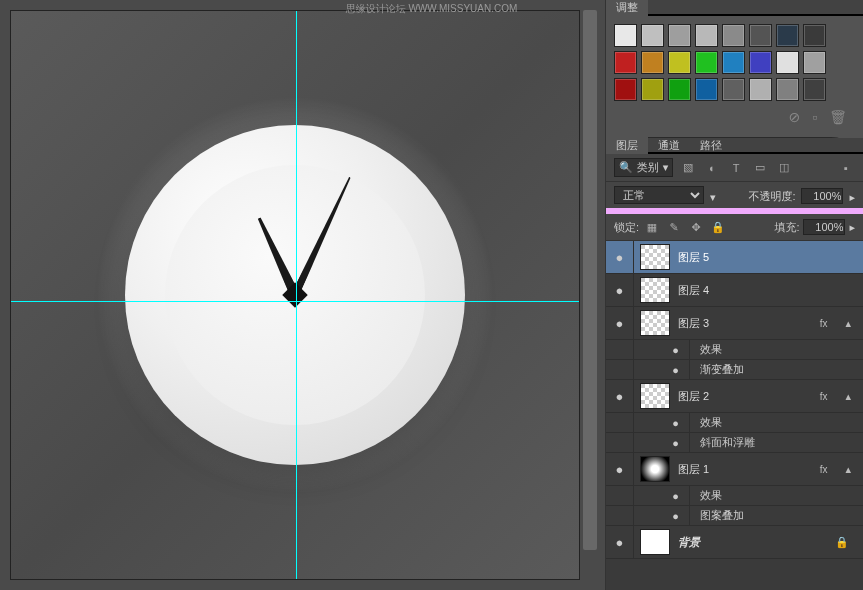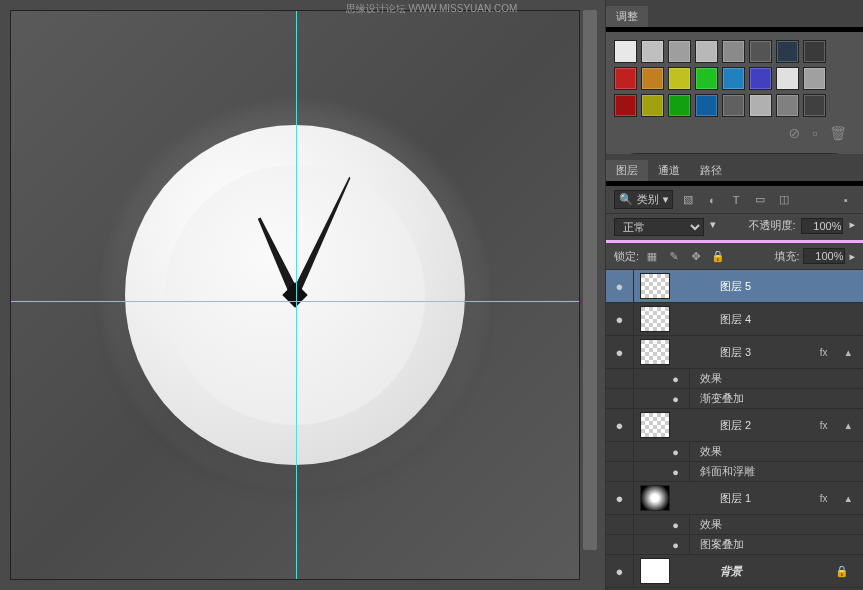--- a/index.html
+++ b/index.html
@@ -11,49 +11,49 @@
 .clock-inner { position: absolute; top: 50%; left: 50%; transform: translate(-50%, -50%); width: 260px; height: 260px; border-radius: 50%; background: radial-gradient(circle at 40% 35%, #fafafa 0%, #e8e8e8 100%); }
 .hand { position: absolute; top: 50%; left: 50%; transform-origin: 50% 100%; background: #1a1a1a; }
 .hand-min { width: 8px; height: 130px; transform: translate(-50%, -100%) rotate(25deg); clip-path: polygon(40% 0%, 60% 0%, 100% 100%, 0% 100%); }
 .hand-hour { width: 10px; height: 85px; transform: translate(-50%, -100%) rotate(-25deg); clip-path: polygon(35% 0%, 65% 0%, 100% 100%, 0% 100%); }
 .center-pin { position: absolute; top: 50%; left: 50%; transform: translate(-50%, -50%) rotate(45deg); width: 18px; height: 18px; background: #111; }
 .guide-h { position: absolute; top: 290px; left: 0; right: 0; height: 1px; background: #00ffff; }
 .guide-v { position: absolute; left: 285px; top: 0; bottom: 0; width: 1px; background: #00ffff; }
 .scrollbar { position: absolute; right: 8px; top: 10px; width: 14px; height: 540px; background: #686868; border-radius: 2px; }
 
 .panels { flex: 1; background: #535353; display: flex; flex-direction: column; border-left: 1px solid #333; }
-.panel-tabs { display: flex; background: #424242; height: 32px; align-items: flex-end; font-size: 11px; color: #ccc; border-bottom: 5px solid #000000; }
+.panel-tabs { display: flex; background: #424242; height: 16px; align-items: center; font-size: 11px; color: #ccc; border-bottom: 2px solid #000000; }
 .panel-tab { padding: 3px 10px; cursor: pointer; }
 .panel-tab.active { background: #535353; }
 
 .swatches { padding: 8px; background: #535353; }
 .swatch-row { display: flex; gap: 4px; margin-bottom: 4px; }
 .swatch { width: 23px; height: 23px; border: 1px solid #222; cursor: pointer; box-shadow: inset 0 0 0 1px rgba(255,255,255,0.2); }
 .swatch-tools { display: flex; justify-content: flex-end; gap: 12px; padding: 4px 8px; color: #888; font-size: 14px; }
 
 .watermark { position: absolute; top: 2px; left: 50%; transform: translateX(-50%); font-size: 10px; color: #999; z-index: 10; }
 
 .layers-panel { flex: 1; background: #454545; display: flex; flex-direction: column; border-top: 1px solid #2a2a2a; border-radius: 32px; }
 .layers-toolbar { padding: 4px 8px; display: flex; align-items: center; gap: 6px; background: #454545; font-size: 11px; color: #ccc; border-bottom: 1px solid #333; }
 .toolbar-btn { width: 18px; height: 18px; display: flex; align-items: center; justify-content: center; color: #aaa; cursor: pointer; }
 .search-box { background: #333; border: 1px solid #222; padding: 1px 4px; font-size: 11px; color: #ccc; display: flex; align-items: center; gap: 4px; }
-.blend-row { display: flex; align-items: flex-start; padding: 4px 8px; gap: 6px; font-size: 11px; color: #ccc; border-bottom: 3px solid #f0abfc; }
+.blend-row { display: flex; align-items: flex-end; padding: 4px 8px; gap: 6px; font-size: 11px; color: #ccc; border-bottom: 6px solid #f0abfc; }
 .blend-select { background: #333; border: 1px solid #222; color: #ccc; font-size: 11px; padding: 1px 4px; flex: 0 0 90px; }
 .pct-box { background: #333; border: 1px solid #222; color: #ccc; width: 42px; font-size: 11px; padding: 1px; text-align: right; }
 .lock-row { display: flex; align-items: center; padding: 4px 8px; gap: 4px; font-size: 11px; color: #ccc; border-bottom: 1px solid #333; }
 
 .layers-list { flex: 1; overflow-y: auto; background: #3a3a3a; }
 .layer-item { display: flex; align-items: center; min-height: 32px; border-bottom: 1px solid #2e2e2e; font-size: 11px; color: #ddd; }
 .layer-item.selected { background: #5a7aa0; color: #fff; }
 .eye { width: 28px; text-align: center; cursor: pointer; color: #ccc; font-size: 13px; border-right: 1px solid #2e2e2e; align-self: stretch; display: flex; align-items: center; justify-content: center; }
 .layer-main { display: flex; align-items: center; flex: 1; padding: 3px 6px; gap: 8px; }
 .thumb { width: 30px; height: 26px; border: 1px solid #222; background: #fff; flex-shrink: 0; }
 .thumb.trans { background: repeating-conic-gradient(#fff 0% 25%, #ccc 0% 50%) 0 0/8px 8px; }
 .thumb.radial { background: radial-gradient(circle, #fff 20%, #000 80%); }
-.layer-name { flex: 1; margin-left: 42px; }
+.layer-name { flex: 1; }
 .fx-label { font-size: 10px; color: #bbb; padding-right: 4px; }
 .fx-arrow { padding: 0 6px; color: #bbb; }
 .sub-row { display: flex; align-items: center; min-height: 20px; position: relative; border-bottom: 1px solid #2e2e2e; font-size: 11px; color: #ccc; }
 .sub-row .eye-s { width: 28px; border-right: 1px solid #2e2e2e; align-self: stretch; display:flex;align-items:center;justify-content:center; margin-left: 28px; }
 .sub-indent { padding-left: 10px; display: flex; align-items: center; gap: 4px; }
 .lock-icon { color: #888; padding-right: 8px; }
 .bg-italic { font-style: italic; font-weight: bold; }
 .divider { flex: 1; }
 </style>
 </head>

